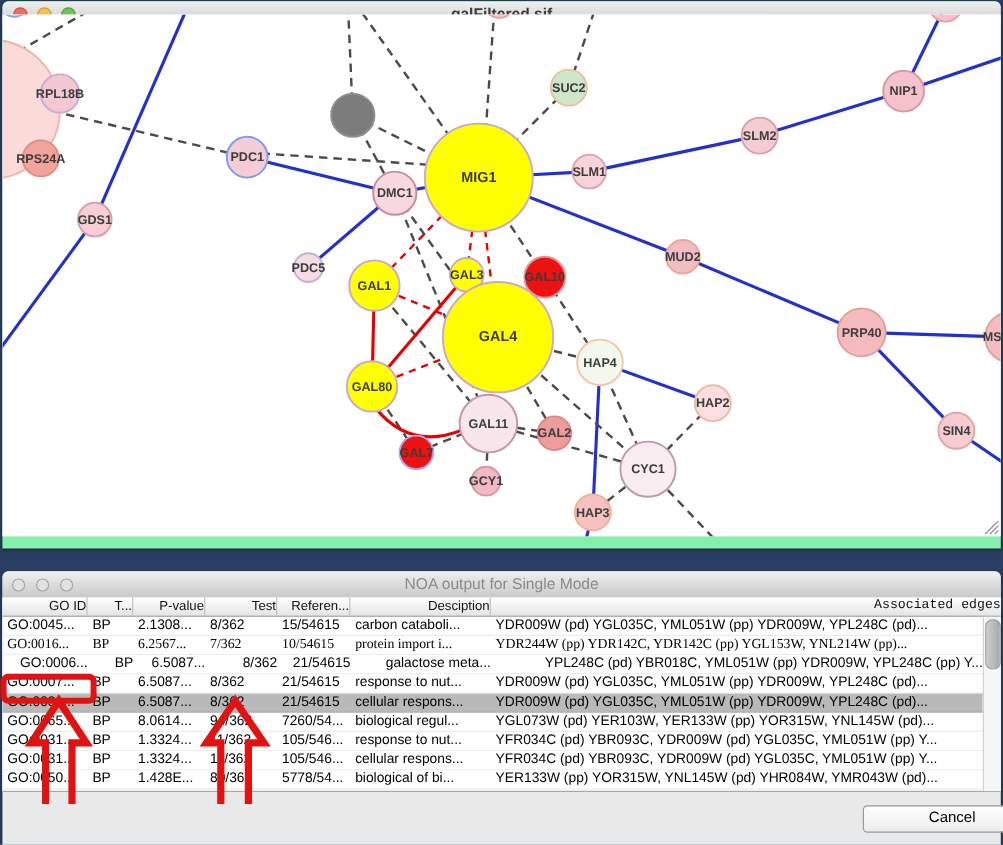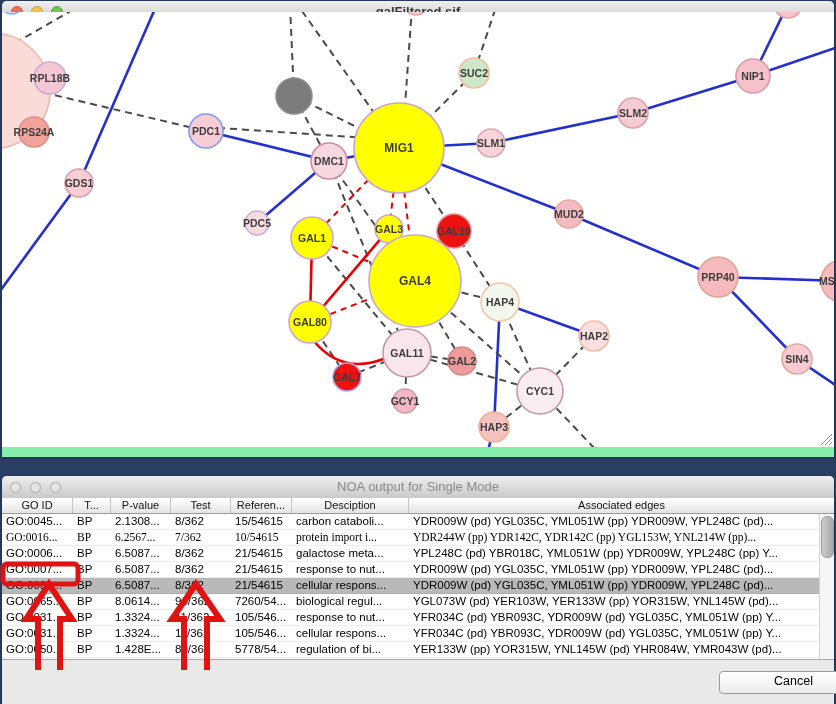--- a/index.html
+++ b/index.html
@@ -41,22 +41,22 @@
   #res-window .lights{top:6px;left:8px;gap:9px;}
   #res-window .light{width:11px;height:11px;}
 
   #table-wrap{position:absolute;left:0;top:22px;width:832px;height:161px;background:#fff;border-bottom:1px solid #a8a8a8;}
   #thead{
     display:grid;height:15px;line-height:15px;
     background:linear-gradient(#ffffff,#e4e4e4);
     border-bottom:1px solid #9b9b9b;
     font-size:11px;color:#111;
   }
-  #thead .hcell{text-align:center;border-right:1px solid #c2c2c2;overflow:hidden;white-space:nowrap;}
-  #thead .hcell:last-child{border-right:none;}
+  #thead .hcell{text-align:right;border-right:1px solid #c2c2c2;overflow:hidden;white-space:nowrap;}
+  #thead .hcell:last-child{border-right:none;font-family:Liberation Mono, monospace;}
   #tbody{position:absolute;left:0;top:16px;width:817px;height:145px;overflow:hidden;}
   .trow{display:grid;height:16px;line-height:15px;font-size:11.5px;color:#000;border-bottom:1px solid #ececec;box-sizing:border-box;background:#fff;}
   .trow.selected{background:#b9b9b9;border-bottom-color:#adadad;}
   .tcell{padding-left:4px;white-space:nowrap;overflow:hidden;}
   #scrollbar{
     position:absolute;right:0;top:16px;width:15px;height:145px;
     background:#f6f6f6;border-left:1px solid #d2d2d2;box-sizing:border-box;
   }
   #scroll-thumb{
     position:absolute;left:1px;top:2px;width:11px;height:40px;border-radius:6px;
@@ -246,21 +246,21 @@
         </div>
         <div class="trow" style="grid-template-columns: 71px 38px 60px 60px 61px 117px 1fr; font-family: Liberation Serif, serif;">
           <div class="tcell">GO:0016...</div>
           <div class="tcell">BP</div>
           <div class="tcell">6.2567...</div>
           <div class="tcell">7/362</div>
           <div class="tcell">10/54615</div>
           <div class="tcell">protein import i...</div>
           <div class="tcell">YDR244W (pp) YDR142C, YDR142C (pp) YGL153W, YNL214W (pp)...</div>
         </div>
-        <div class="trow" style="grid-template-columns: 71px 38px 60px 60px 61px 117px 1fr;">
+        <div class="trow" style="grid-template-columns: 71px 38px 60px 60px 61px 117px 1fr; text-align: right;">
           <div class="tcell">GO:0006...</div>
           <div class="tcell">BP</div>
           <div class="tcell">6.5087...</div>
           <div class="tcell">8/362</div>
           <div class="tcell">21/54615</div>
           <div class="tcell">galactose meta...</div>
           <div class="tcell">YPL248C (pd) YBR018C, YML051W (pp) YDR009W, YPL248C (pp) Y...</div>
         </div>
         <div class="trow" style="grid-template-columns: 71px 38px 60px 60px 61px 117px 1fr;">
           <div class="tcell">GO:0007...</div>
@@ -306,21 +306,21 @@
           <div class="tcell">105/546...</div>
           <div class="tcell">cellular respons...</div>
           <div class="tcell">YFR034C (pd) YBR093C, YDR009W (pd) YGL035C, YML051W (pp) Y...</div>
         </div>
         <div class="trow" style="grid-template-columns: 71px 38px 60px 60px 61px 117px 1fr;">
           <div class="tcell">GO:0050...</div>
           <div class="tcell">BP</div>
           <div class="tcell">1.428E...</div>
           <div class="tcell">80/362</div>
           <div class="tcell">5778/54...</div>
-          <div class="tcell">regulation of bi...</div>
+          <div class="tcell">biological of bi...</div>
           <div class="tcell">YER133W (pp) YOR315W, YNL145W (pd) YHR084W, YMR043W (pd)...</div>
         </div>
       </div>
     <div id="scrollbar">
       <div id="scroll-thumb"></div>
     </div>
   </div>
 
   <div class="btn" id="cancel-btn">Cancel</div>
 </div>

